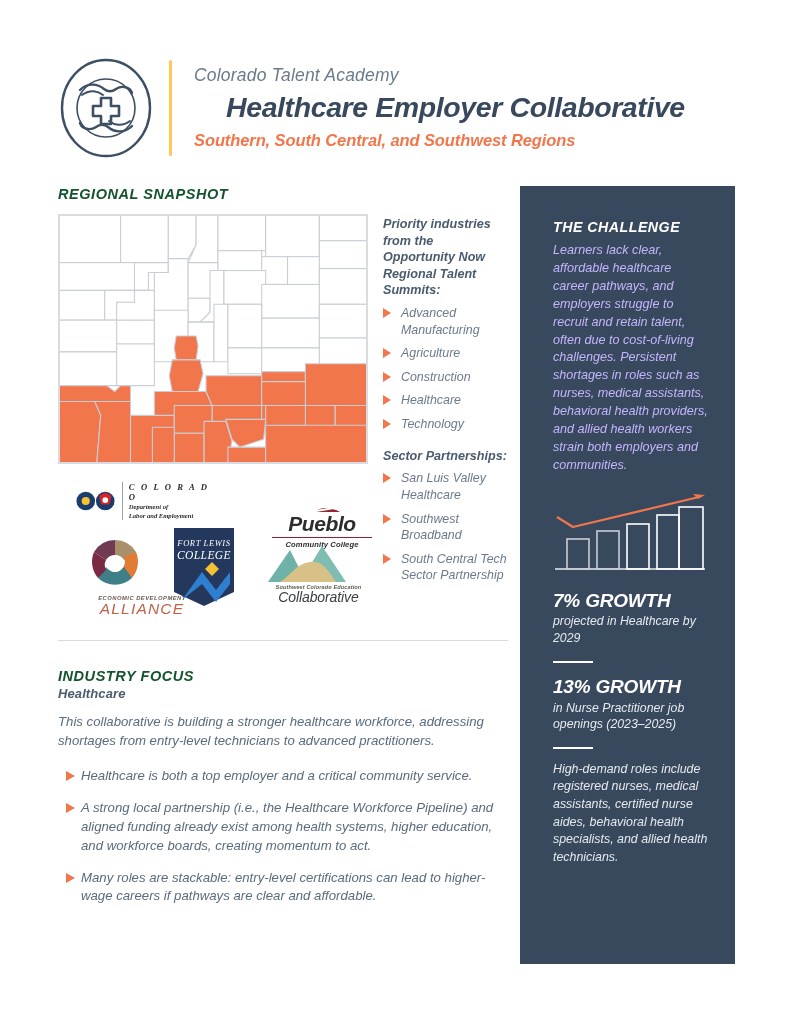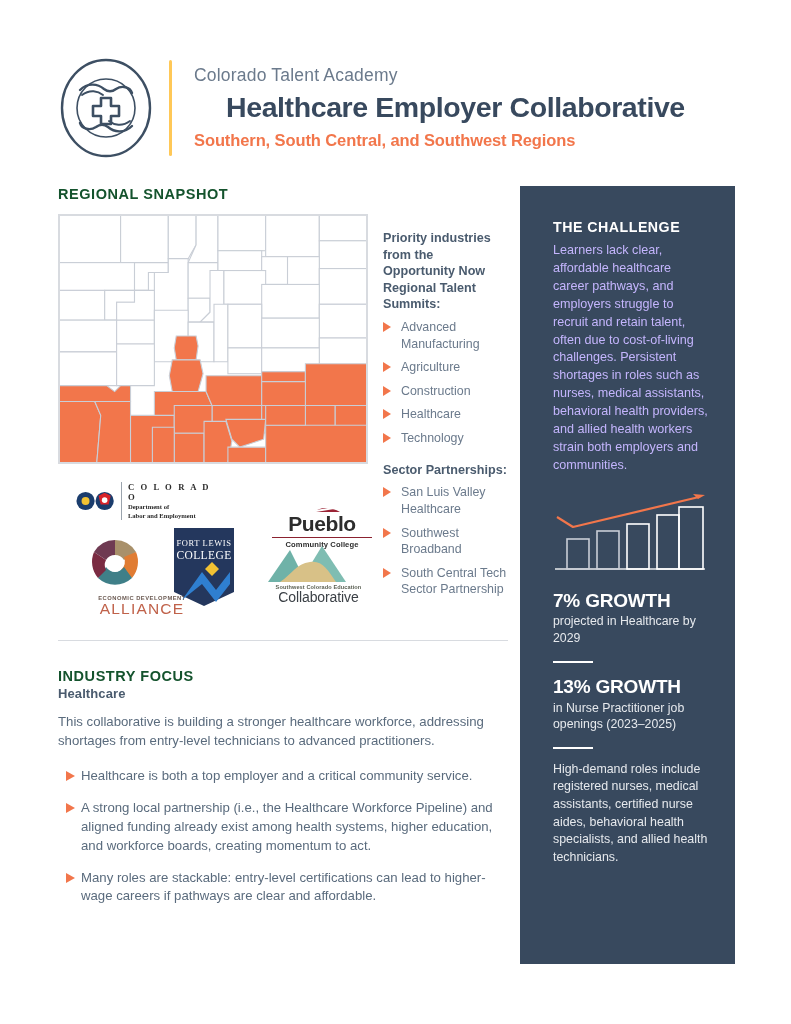--- a/index.html
+++ b/index.html
@@ -4,21 +4,21 @@
 <style>
   html,body{margin:0;padding:0;}
   body{
     width:791px;height:1024px;
     background:#ffffff;
     font-family:"Liberation Sans", sans-serif;
     color:#3d4f63;
     overflow:hidden;
     position:relative;
   }
-  .page{position:relative;width:791px;height:1024px;}
+  .page{position:relative;width:791px;height:1024px;font-style:italic;}
 
   
   .header{position:absolute;left:57px;top:52px;width:690px;height:112px;display:flex;align-items:center;}
   .logo-mark{width:98px;height:106px;flex:0 0 98px;display:flex;align-items:center;justify-content:center;}
   .logo-mark svg{display:block;}
   .head-rule{width:3px;height:96px;background:#ffc857;margin-left:14px;margin-right:22px;flex:0 0 3px;border-radius:2px;}
   .head-text{display:flex;flex-direction:column;justify-content:center;}
   .eyebrow{font-size:17.5px;color:#6b7a8c;letter-spacing:.2px;line-height:1.25;font-weight:400;}
   .h1{font-size:28.5px;font-weight:700;color:#38495e;letter-spacing:-.4px;line-height:1.22;margin-top:3px;margin-left:32px;}
   .h2{font-size:16.5px;font-weight:700;color:#f2764b;letter-spacing:-.1px;line-height:1.25;margin-top:5px;}
@@ -26,21 +26,21 @@
   
   .sec-head{font-size:14.5px;font-weight:700;color:#14532d;letter-spacing:.55px;}
   .sub-head{font-size:13px;font-weight:700;color:#4a5b6e;letter-spacing:.1px;margin-top:2px;}
 
   
   .snapshot-head{position:absolute;left:58px;top:186px;}
   .map-wrap{position:absolute;left:58px;top:214px;width:310px;height:250px;border:1px solid #d8dbe0;box-sizing:border-box;background:#fff;}
   .map-wrap svg{display:block;width:100%;height:100%;}
 
   
-  .lists-col{position:absolute;left:383px;top:230px;width:125px;}
+  .lists-col{position:absolute;left:383px;top:216px;width:125px;}
   .list-title{font-size:12.6px;font-weight:700;color:#4a5b6e;line-height:1.32;}
   ul.tri{list-style:none;margin:6px 0 0 0;padding:0;}
   ul.tri li{position:relative;padding-left:18px;font-size:12.4px;line-height:1.34;color:#6b7a8c;margin-bottom:7px;}
   ul.tri li .tri{position:absolute;left:0;top:3px;width:0;height:0;border-left:8px solid #f2764b;border-top:5px solid transparent;border-bottom:5px solid transparent;}
   .list-title.second{margin-top:15px;}
 
   
   .logos{position:absolute;left:76px;top:478px;width:300px;height:132px;}
   .lg{position:absolute;}
   .lg svg, .lg .txt{display:block;}

